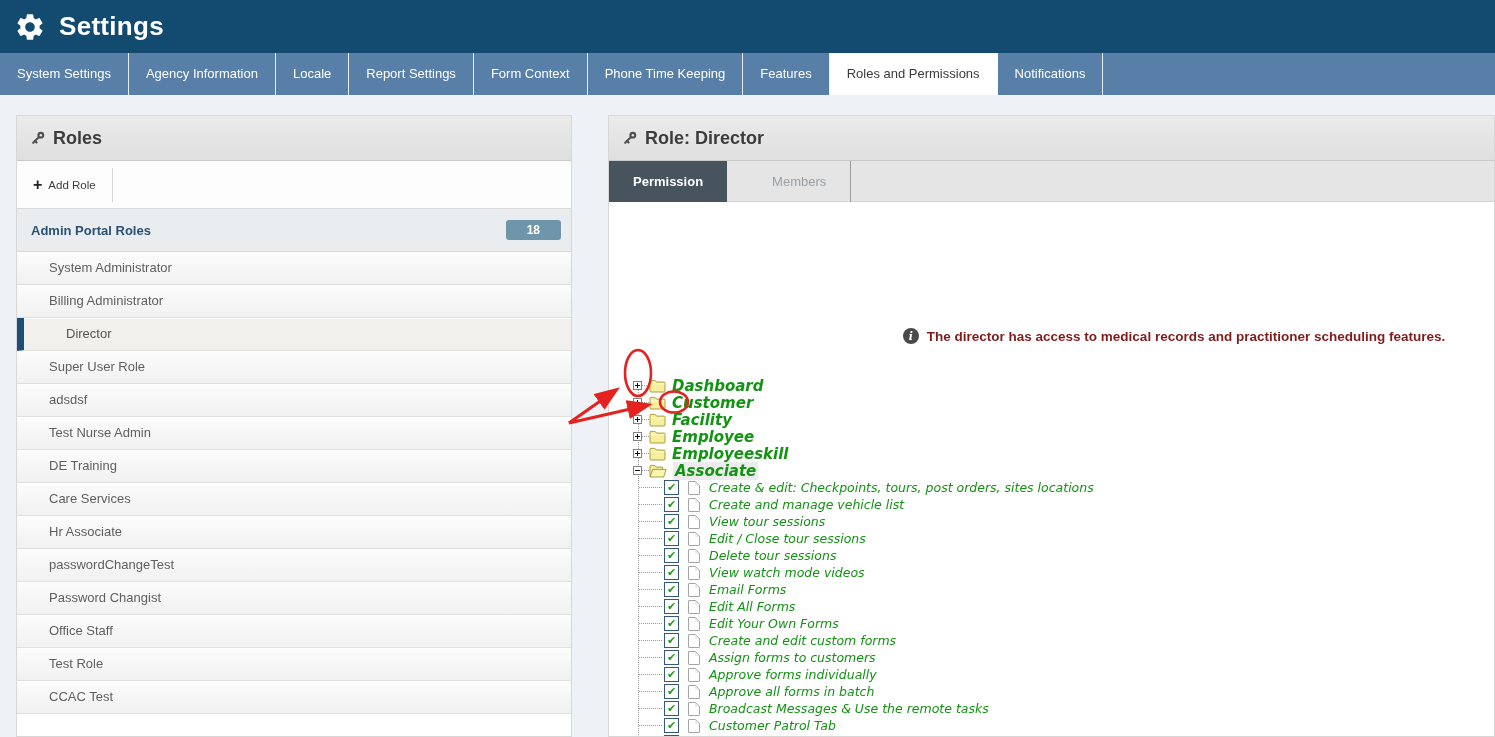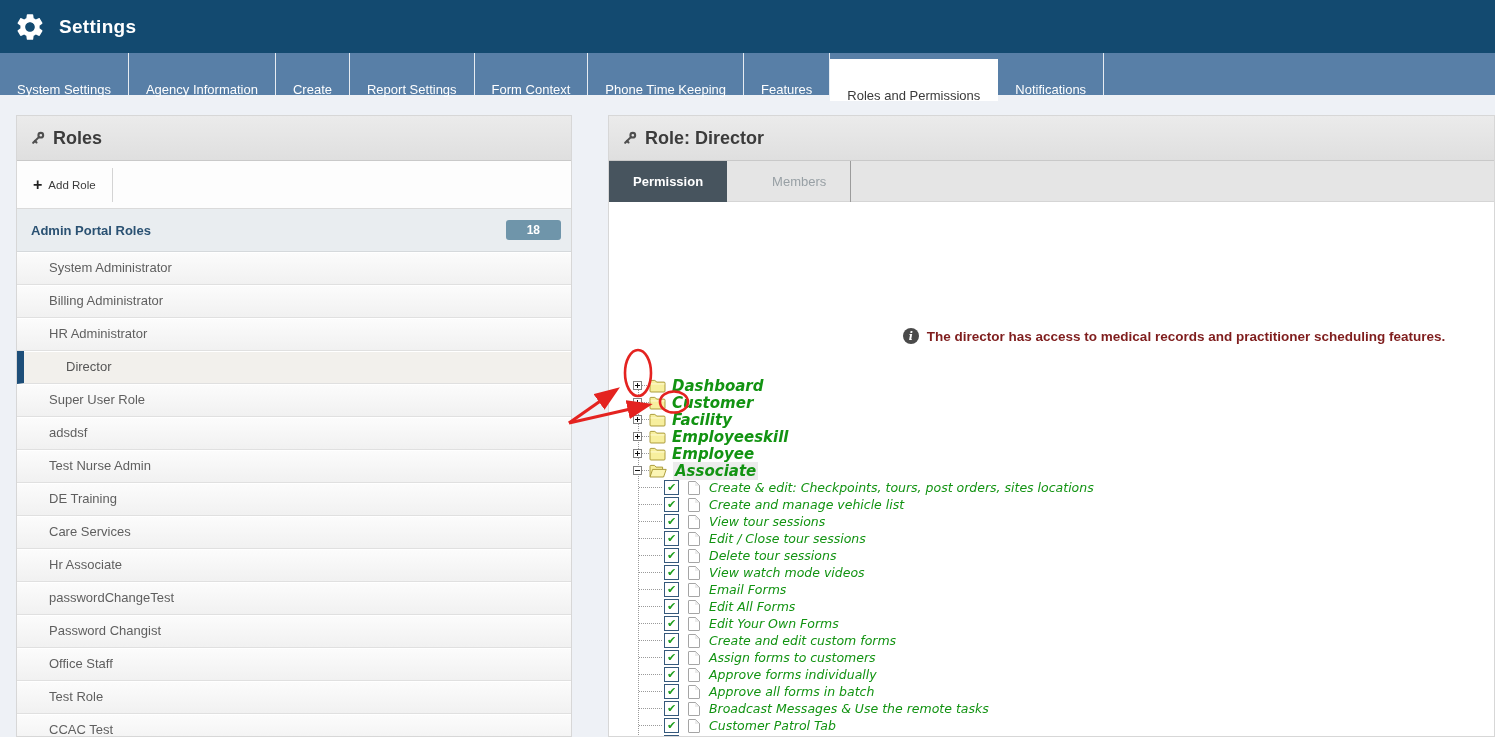--- a/index.html
+++ b/index.html
@@ -7,28 +7,28 @@
     --c-badge:#6f95aa; --c-green:#129312; --c-red:#e42320; --c-ptab:#47545e;
   }
   *{box-sizing:border-box; margin:0; padding:0;}
   html,body{width:1495px;height:737px;overflow:hidden;}
   body{font-family:"Liberation Sans",sans-serif; background:#eef1f6; position:relative;}
 
   
   .app-header{position:absolute;left:0;top:0;width:100%;height:53px;background:var(--c-header);
     display:flex;align-items:center;padding-left:14px;color:#fff;}
   .app-header .gear{width:32px;height:32px;margin-right:13px;}
-  .app-title{font-size:19px;font-weight:bold;letter-spacing:.3px;}
+  .app-title{font-size:26px;font-weight:bold;letter-spacing:.3px;}
 
   
   .tabbar{position:absolute;left:0;top:53px;width:100%;height:42px;background:var(--c-tabbar);
     display:flex;}
-  .tab{height:42px;line-height:42px;padding:16px 17px;color:#fff;font-size:13px;cursor:pointer;
+  .tab{height:42px;line-height:42px;padding:0 17px;color:#fff;font-size:13px;cursor:pointer;
     border-right:1px solid rgba(255,255,255,.85);white-space:nowrap;}
-  .tab.active{background:#fff;color:#3a3a3a;margin-top:6px;}
+  .tab.active{background:#fff;color:#3a3a3a;}
 
   
   .panel{position:absolute;top:115px;background:#fff;border:1px solid #d7d7d7;overflow:hidden;}
   .phead{height:45px;background:linear-gradient(#ebebeb,#dfdfdf);border-bottom:1px solid #c9c9c9;
     display:flex;align-items:center;padding-left:14px;font-size:18px;font-weight:bold;color:#3c3c3c;text-align:center;}
   .phead .keyicon{margin-right:8px;display:inline-flex;}
 
   
   #roles-panel{left:16px;width:556px;height:622px;}
   .toolbar{height:48px;background:#fdfdfd;border-bottom:1px solid #dadada;display:flex;align-items:center;}
@@ -89,21 +89,21 @@
 <div class="app-header">
   <svg class="gear" viewBox="0 0 24 24">
     <path fill="#ffffff" d="M19.14,12.94c0.04-0.3,0.06-0.61,0.06-0.94c0-0.32-0.02-0.64-0.07-0.94l2.03-1.58c0.18-0.14,0.23-0.41,0.12-0.61 l-1.92-3.32c-0.12-0.22-0.37-0.29-0.59-0.22l-2.39,0.96c-0.5-0.38-1.03-0.7-1.62-0.94L14.4,2.81c-0.04-0.24-0.24-0.41-0.48-0.41 h-3.84c-0.24,0-0.43,0.17-0.47,0.41L9.25,5.35C8.66,5.59,8.12,5.92,7.63,6.29L5.24,5.33c-0.22-0.08-0.47,0-0.59,0.22L2.74,8.87 C2.62,9.08,2.66,9.34,2.86,9.48l2.03,1.58C4.84,11.36,4.8,11.69,4.8,12s0.02,0.64,0.07,0.94l-2.03,1.58 c-0.18,0.14-0.23,0.41-0.12,0.61l1.92,3.32c0.12,0.22,0.37,0.29,0.59,0.22l2.39-0.96c0.5,0.38,1.03,0.7,1.62,0.94l0.36,2.54 c0.05,0.24,0.24,0.41,0.48,0.41h3.84c0.24,0,0.44-0.17,0.47-0.41l0.36-2.54c0.59-0.24,1.13-0.56,1.62-0.94l2.39,0.96 c0.22,0.08,0.47,0,0.59-0.22l1.92-3.32c0.12-0.22,0.07-0.47-0.12-0.61L19.14,12.94z M12,15.6c-1.98,0-3.6-1.62-3.6-3.6 s1.62-3.6,3.6-3.6s3.6,1.62,3.6,3.6S13.98,15.6,12,15.6z"></path>
   </svg>
   <span class="app-title">Settings</span>
 </div>
 
 <div class="tabbar">
     <div class="tab">System Settings</div>
     <div class="tab">Agency Information</div>
-    <div class="tab">Create</div>
+    <div class="tab">Locale</div>
     <div class="tab">Report Settings</div>
     <div class="tab">Form Context</div>
     <div class="tab">Phone Time Keeping</div>
     <div class="tab">Features</div>
     <div class="tab active">Roles and Permissions</div>
     <div class="tab">Notifications</div>
   </div>
 
 <div class="panel" id="roles-panel">
   <div class="phead">
@@ -125,21 +125,20 @@
     </button>
     <div class="tsep"></div>
   </div>
   <div class="group-row">
     <span class="group-label">Admin Portal Roles</span>
     <span class="badge">18</span>
   </div>
   <div class="roles-list">
       <div class="role-row">System Administrator</div>
       <div class="role-row">Billing Administrator</div>
-      <div class="role-row">HR Administrator</div>
       <div class="role-row selected">Director</div>
       <div class="role-row">Super User Role</div>
       <div class="role-row">adsdsf</div>
       <div class="role-row">Test Nurse Admin</div>
       <div class="role-row">DE Training</div>
       <div class="role-row">Care Services</div>
       <div class="role-row">Hr Associate</div>
       <div class="role-row">passwordChangeTest</div>
       <div class="role-row">Password Changist</div>
       <div class="role-row">Office Staff</div>
@@ -232,38 +231,38 @@
                 <line x1="4.5" y1="2" x2="4.5" y2="7" stroke="#111" stroke-width="1"></line>
               </svg>
             </span>
             <span class="stub"></span>
             <span class="ficon">
               <svg width="17" height="14" viewBox="0 0 17 14">
                 <path d="M1 4 L1 2.2 Q1 1.4 1.8 1.4 L5.7 1.4 Q6.2 1.4 6.5 1.8 L7.6 3.1 L15 3.1 Q16 3.1 16 4.1 L16 12 Q16 13 15 13 L2 13 Q1 13 1 12 Z" fill="#f7ef9e" stroke="#a3922e" stroke-width="0.9"></path>
                 <path d="M1.6 4.9 L15.4 4.9" stroke="#fdf8ca" stroke-width="1.2"></path>
               </svg>
             </span>
+            <span class="tlabel">Employee</span>
+          </div>
+          <div class="troot">
+            <span class="exp">
+              <svg width="9" height="9" viewBox="0 0 9 9">
+                <rect x="0.5" y="0.5" width="8" height="8" fill="#fff" stroke="#828282"></rect>
+                <line x1="2" y1="4.5" x2="7" y2="4.5" stroke="#111" stroke-width="1"></line>
+                <line x1="4.5" y1="2" x2="4.5" y2="7" stroke="#111" stroke-width="1"></line>
+              </svg>
+            </span>
+            <span class="stub"></span>
+            <span class="ficon">
+              <svg width="17" height="14" viewBox="0 0 17 14">
+                <path d="M1 4 L1 2.2 Q1 1.4 1.8 1.4 L5.7 1.4 Q6.2 1.4 6.5 1.8 L7.6 3.1 L15 3.1 Q16 3.1 16 4.1 L16 12 Q16 13 15 13 L2 13 Q1 13 1 12 Z" fill="#f7ef9e" stroke="#a3922e" stroke-width="0.9"></path>
+                <path d="M1.6 4.9 L15.4 4.9" stroke="#fdf8ca" stroke-width="1.2"></path>
+              </svg>
+            </span>
             <span class="tlabel">Employeeskill</span>
-          </div>
-          <div class="troot">
-            <span class="exp">
-              <svg width="9" height="9" viewBox="0 0 9 9">
-                <rect x="0.5" y="0.5" width="8" height="8" fill="#fff" stroke="#828282"></rect>
-                <line x1="2" y1="4.5" x2="7" y2="4.5" stroke="#111" stroke-width="1"></line>
-                <line x1="4.5" y1="2" x2="4.5" y2="7" stroke="#111" stroke-width="1"></line>
-              </svg>
-            </span>
-            <span class="stub"></span>
-            <span class="ficon">
-              <svg width="17" height="14" viewBox="0 0 17 14">
-                <path d="M1 4 L1 2.2 Q1 1.4 1.8 1.4 L5.7 1.4 Q6.2 1.4 6.5 1.8 L7.6 3.1 L15 3.1 Q16 3.1 16 4.1 L16 12 Q16 13 15 13 L2 13 Q1 13 1 12 Z" fill="#f7ef9e" stroke="#a3922e" stroke-width="0.9"></path>
-                <path d="M1.6 4.9 L15.4 4.9" stroke="#fdf8ca" stroke-width="1.2"></path>
-              </svg>
-            </span>
-            <span class="tlabel">Employee</span>
           </div>
           <div class="troot">
             <span class="exp">
               <svg width="9" height="9" viewBox="0 0 9 9">
                 <rect x="0.5" y="0.5" width="8" height="8" fill="#fff" stroke="#828282"></rect>
                 <line x1="2" y1="4.5" x2="7" y2="4.5" stroke="#111" stroke-width="1"></line>
               </svg>
             </span>
             <span class="stub"></span>
             <span class="ficon">

